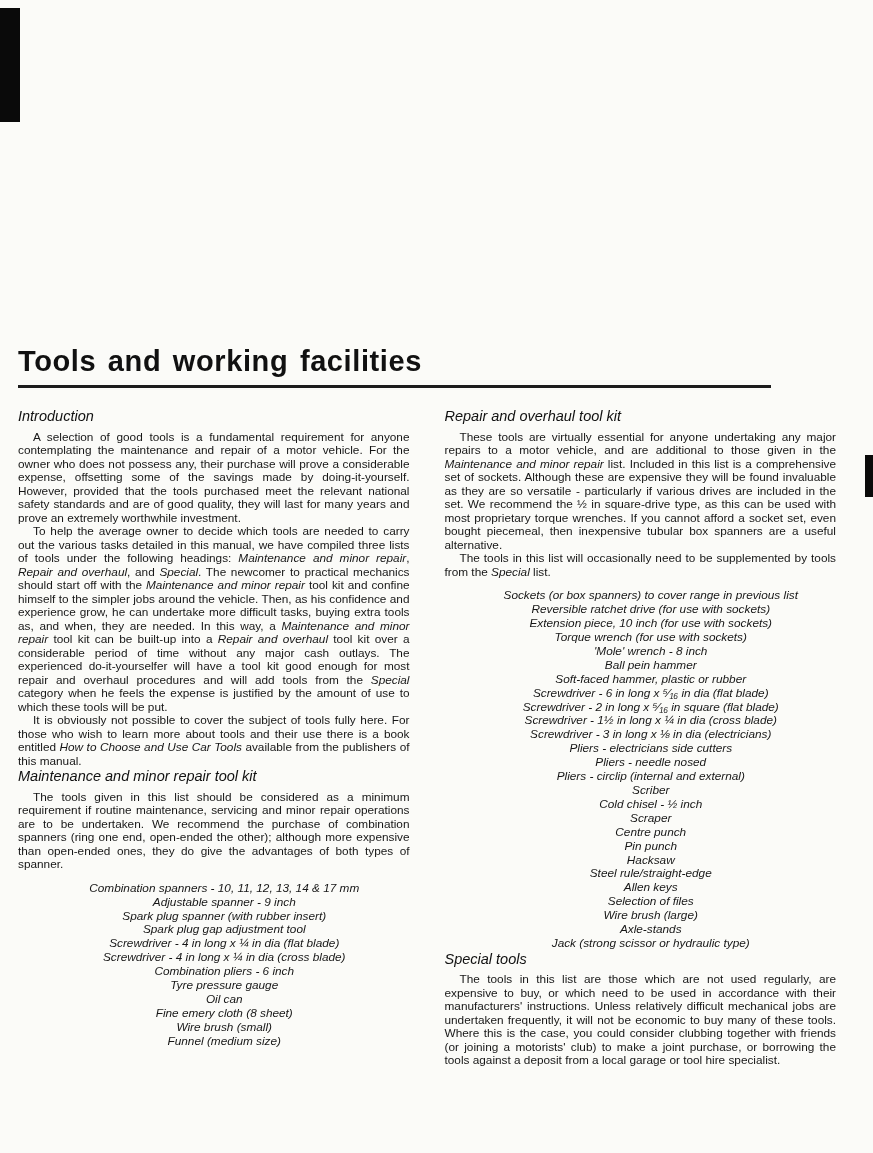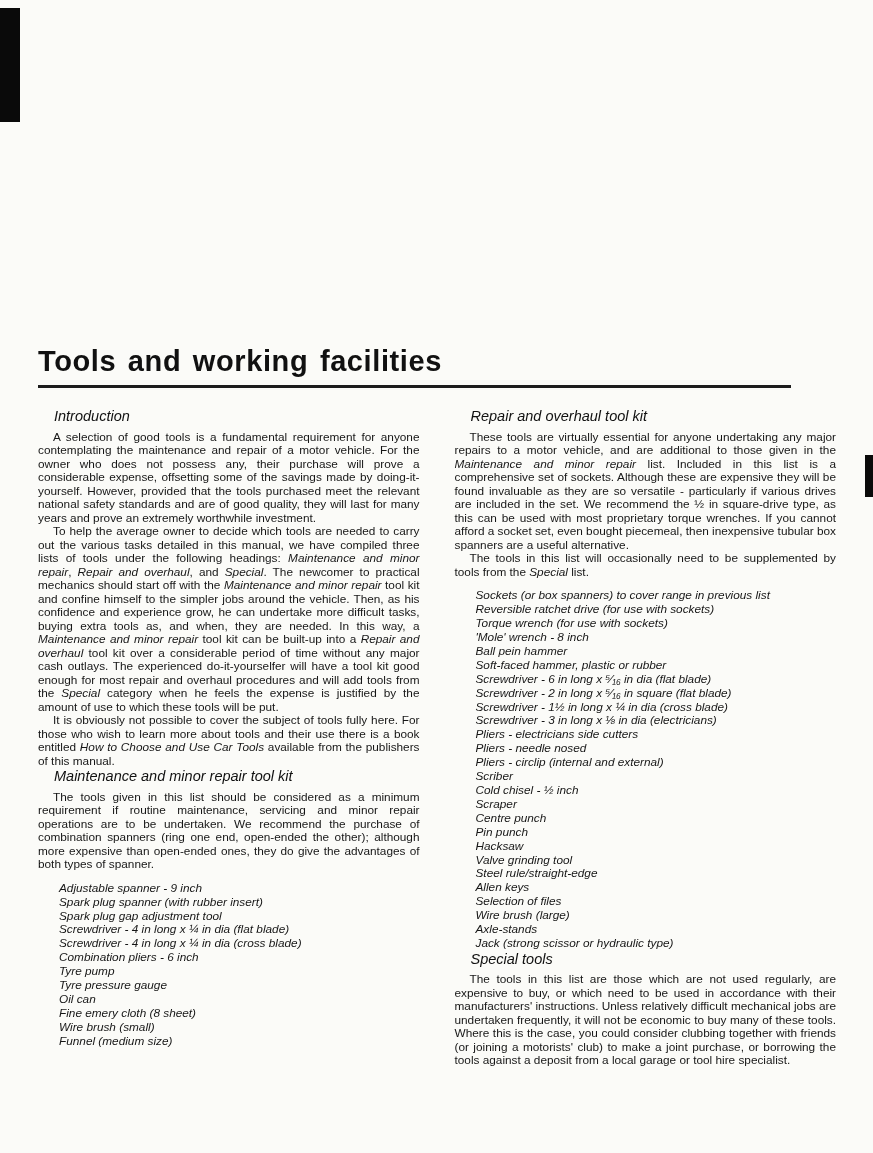--- a/index.html
+++ b/index.html
@@ -8,21 +8,21 @@
     background: #fbfbf8;
   }
   .page {
     position: relative;
     width: 873px;
     height: 1153px;
     background: #fbfbf8;
     color: #161616;
     font-family: "Liberation Sans", sans-serif;
     box-sizing: border-box;
-    padding: 346px 37px 0 38px;
+    padding: 346px 37px 0 18px;
     overflow: hidden;
   }
   .print-mark { position: absolute; background: #0a0a0a; }
   .mark-top-left { left: 0; top: 8px; width: 20px; height: 114px; }
   .mark-right   { right: 0; top: 455px; width: 8px; height: 42px; }
 
   h1.page-title {
     margin: 0;
     font-size: 29px;
     line-height: 1.05;
@@ -38,21 +38,21 @@
     background: #1c1c1c;
   }
   .columns {
     display: flex;
     gap: 35px;
     margin-top: 20px;
   }
   .col { flex: 1 1 0; min-width: 0; }
 
   h2.section-heading {
-    margin: 0 0 5px 16px;
+    margin: 0 0 5px 0;
     font-size: 14.5px;
     line-height: 1.2;
     font-style: italic;
     font-weight: normal;
     color: #111;
   }
   .mt { margin-top: 13px; }
   .mt-special { margin-top: 36px; }
 
   .para {
@@ -60,20 +60,21 @@
     font-size: 11.8px;
     line-height: 13.5px;
     text-align: justify;
     text-indent: 15px;
   }
   .para i { font-style: italic; margin-top: 20px; }
 
   .tool-list {
     margin-top: 10px;
     padding-left: 21px;
+    text-align: center;
   }
   .tool-item {
     font-size: 11.8px;
     line-height: 13.9px;
     font-style: italic;
     white-space: nowrap;
   }
 </style>
 </head>
 <body>
@@ -92,60 +93,60 @@
 
     <section class="col">
       <h2 class="section-heading">Introduction</h2>
       <p class="para">A selection of good tools is a fundamental requirement for anyone contemplating the maintenance and repair of a motor vehicle. For the owner who does not possess any, their purchase will prove a considerable expense, offsetting some of the savings made by doing-it-yourself. However, provided that the tools purchased meet the relevant national safety standards and are of good quality, they will last for many years and prove an extremely worthwhile investment.</p>
       <p class="para"><span>To help the average owner to decide which tools are needed to carry out the various tasks detailed in this manual, we have compiled three lists of tools under the following headings: </span><i>Maintenance and minor repair</i><span>, </span><i>Repair and overhaul</i><span>, and </span><i>Special</i><span>. The newcomer to practical mechanics should start off with the </span><i>Maintenance and minor repair</i><span> tool kit and confine himself to the simpler jobs around the vehicle. Then, as his confidence and experience grow, he can undertake more difficult tasks, buying extra tools as, and when, they are needed. In this way, a </span><i>Maintenance and minor repair</i><span> tool kit can be built-up into a </span><i>Repair and overhaul</i><span> tool kit over a considerable period of time without any major cash outlays. The experienced do-it-yourselfer will have a tool kit good enough for most repair and overhaul procedures and will add tools from the </span><i>Special</i><span> category when he feels the expense is justified by the amount of use to which these tools will be put.</span></p>
       <p class="para"><span>It is obviously not possible to cover the subject of tools fully here. For those who wish to learn more about tools and their use there is a book entitled </span><i>How to Choose and Use Car Tools</i><span> available from the publishers of this manual.</span></p>
 
       <h2 class="section-heading mt">Maintenance and minor repair tool kit</h2>
       <p class="para">The tools given in this list should be considered as a minimum requirement if routine maintenance, servicing and minor repair operations are to be undertaken. We recommend the purchase of combination spanners (ring one end, open-ended the other); although more expensive than open-ended ones, they do give the advantages of both types of spanner.</p>
       <div class="tool-list">
+          <div class="tool-item">Combination spanners - 10, 11, 12, 13, 14 &amp; 17 mm</div>
           <div class="tool-item">Adjustable spanner - 9 inch</div>
           <div class="tool-item">Spark plug spanner (with rubber insert)</div>
           <div class="tool-item">Spark plug gap adjustment tool</div>
           <div class="tool-item">Screwdriver - 4 in long x ¼ in dia (flat blade)</div>
           <div class="tool-item">Screwdriver - 4 in long x ¼ in dia (cross blade)</div>
           <div class="tool-item">Combination pliers - 6 inch</div>
-          <div class="tool-item">Tyre pump</div>
           <div class="tool-item">Tyre pressure gauge</div>
           <div class="tool-item">Oil can</div>
           <div class="tool-item">Fine emery cloth (8 sheet)</div>
           <div class="tool-item">Wire brush (small)</div>
           <div class="tool-item">Funnel (medium size)</div>
         </div>
     </section>
 
     <section class="col">
       <h2 class="section-heading">Repair and overhaul tool kit</h2>
       <p class="para"><span>These tools are virtually essential for anyone undertaking any major repairs to a motor vehicle, and are additional to those given in the </span><i>Maintenance and minor repair</i><span> list. Included in this list is a comprehensive set of sockets. Although these are expensive they will be found invaluable as they are so versatile - particularly if various drives are included in the set. We recommend the ½ in square-drive type, as this can be used with most proprietary torque wrenches. If you cannot afford a socket set, even bought piecemeal, then inexpensive tubular box spanners are a useful alternative.</span></p>
       <p class="para"><span>The tools in this list will occasionally need to be supplemented by tools from the </span><i>Special</i><span> list.</span></p>
       <div class="tool-list">
           <div class="tool-item">Sockets (or box spanners) to cover range in previous list</div>
           <div class="tool-item">Reversible ratchet drive (for use with sockets)</div>
+          <div class="tool-item">Extension piece, 10 inch (for use with sockets)</div>
           <div class="tool-item">Torque wrench (for use with sockets)</div>
           <div class="tool-item">'Mole' wrench - 8 inch</div>
           <div class="tool-item">Ball pein hammer</div>
           <div class="tool-item">Soft-faced hammer, plastic or rubber</div>
           <div class="tool-item">Screwdriver - 6 in long x ⁵⁄₁₆ in dia (flat blade)</div>
           <div class="tool-item">Screwdriver - 2 in long x ⁵⁄₁₆ in square (flat blade)</div>
           <div class="tool-item">Screwdriver - 1½ in long x ¼ in dia (cross blade)</div>
           <div class="tool-item">Screwdriver - 3 in long x ⅛ in dia (electricians)</div>
           <div class="tool-item">Pliers - electricians side cutters</div>
           <div class="tool-item">Pliers - needle nosed</div>
           <div class="tool-item">Pliers - circlip (internal and external)</div>
           <div class="tool-item">Scriber</div>
           <div class="tool-item">Cold chisel - ½ inch</div>
           <div class="tool-item">Scraper</div>
           <div class="tool-item">Centre punch</div>
           <div class="tool-item">Pin punch</div>
           <div class="tool-item">Hacksaw</div>
-          <div class="tool-item">Valve grinding tool</div>
           <div class="tool-item">Steel rule/straight-edge</div>
           <div class="tool-item">Allen keys</div>
           <div class="tool-item">Selection of files</div>
           <div class="tool-item">Wire brush (large)</div>
           <div class="tool-item">Axle-stands</div>
           <div class="tool-item">Jack (strong scissor or hydraulic type)</div>
         </div>
 
       <h2 class="section-heading mt-special">Special tools</h2>
       <p class="para">The tools in this list are those which are not used regularly, are expensive to buy, or which need to be used in accordance with their manufacturers' instructions. Unless relatively difficult mechanical jobs are undertaken frequently, it will not be economic to buy many of these tools. Where this is the case, you could consider clubbing together with friends (or joining a motorists' club) to make a joint purchase, or borrowing the tools against a deposit from a local garage or tool hire specialist.</p>

